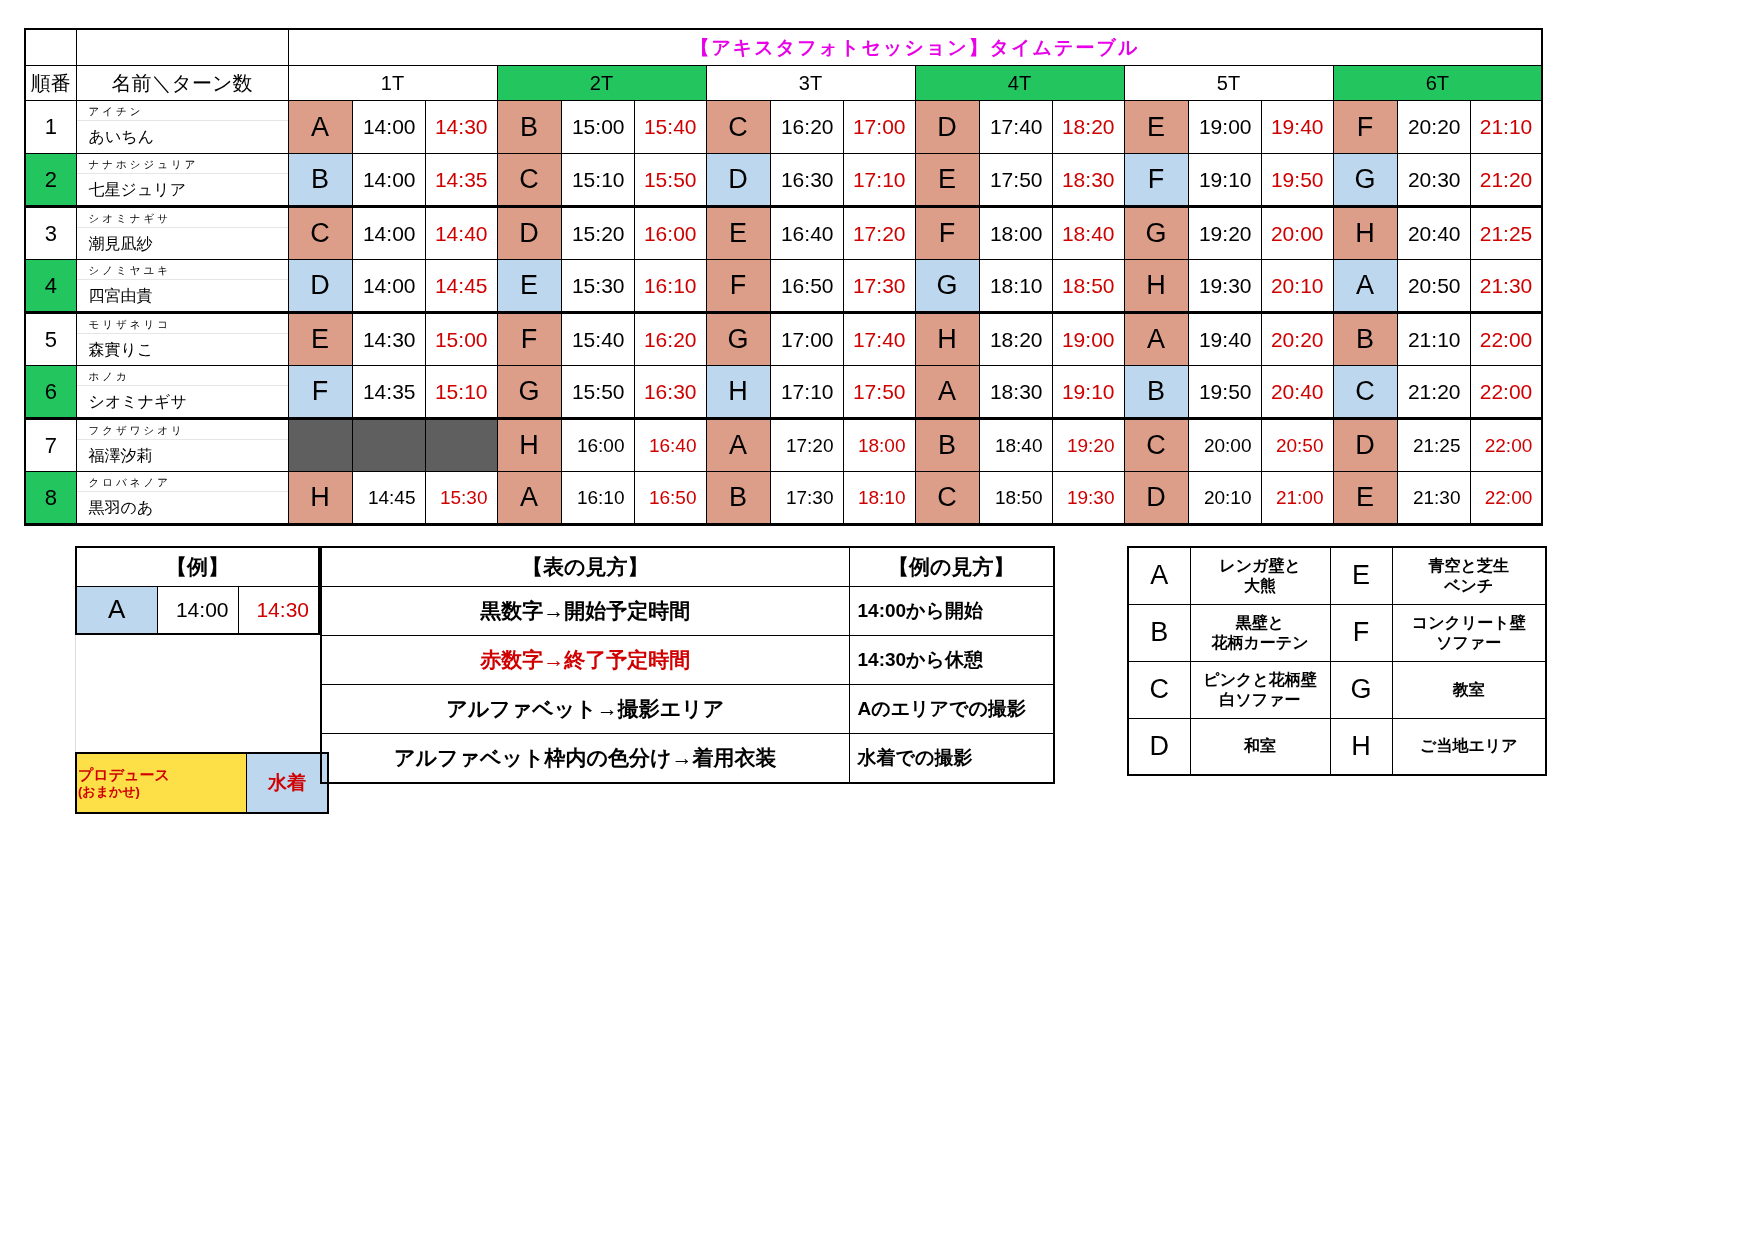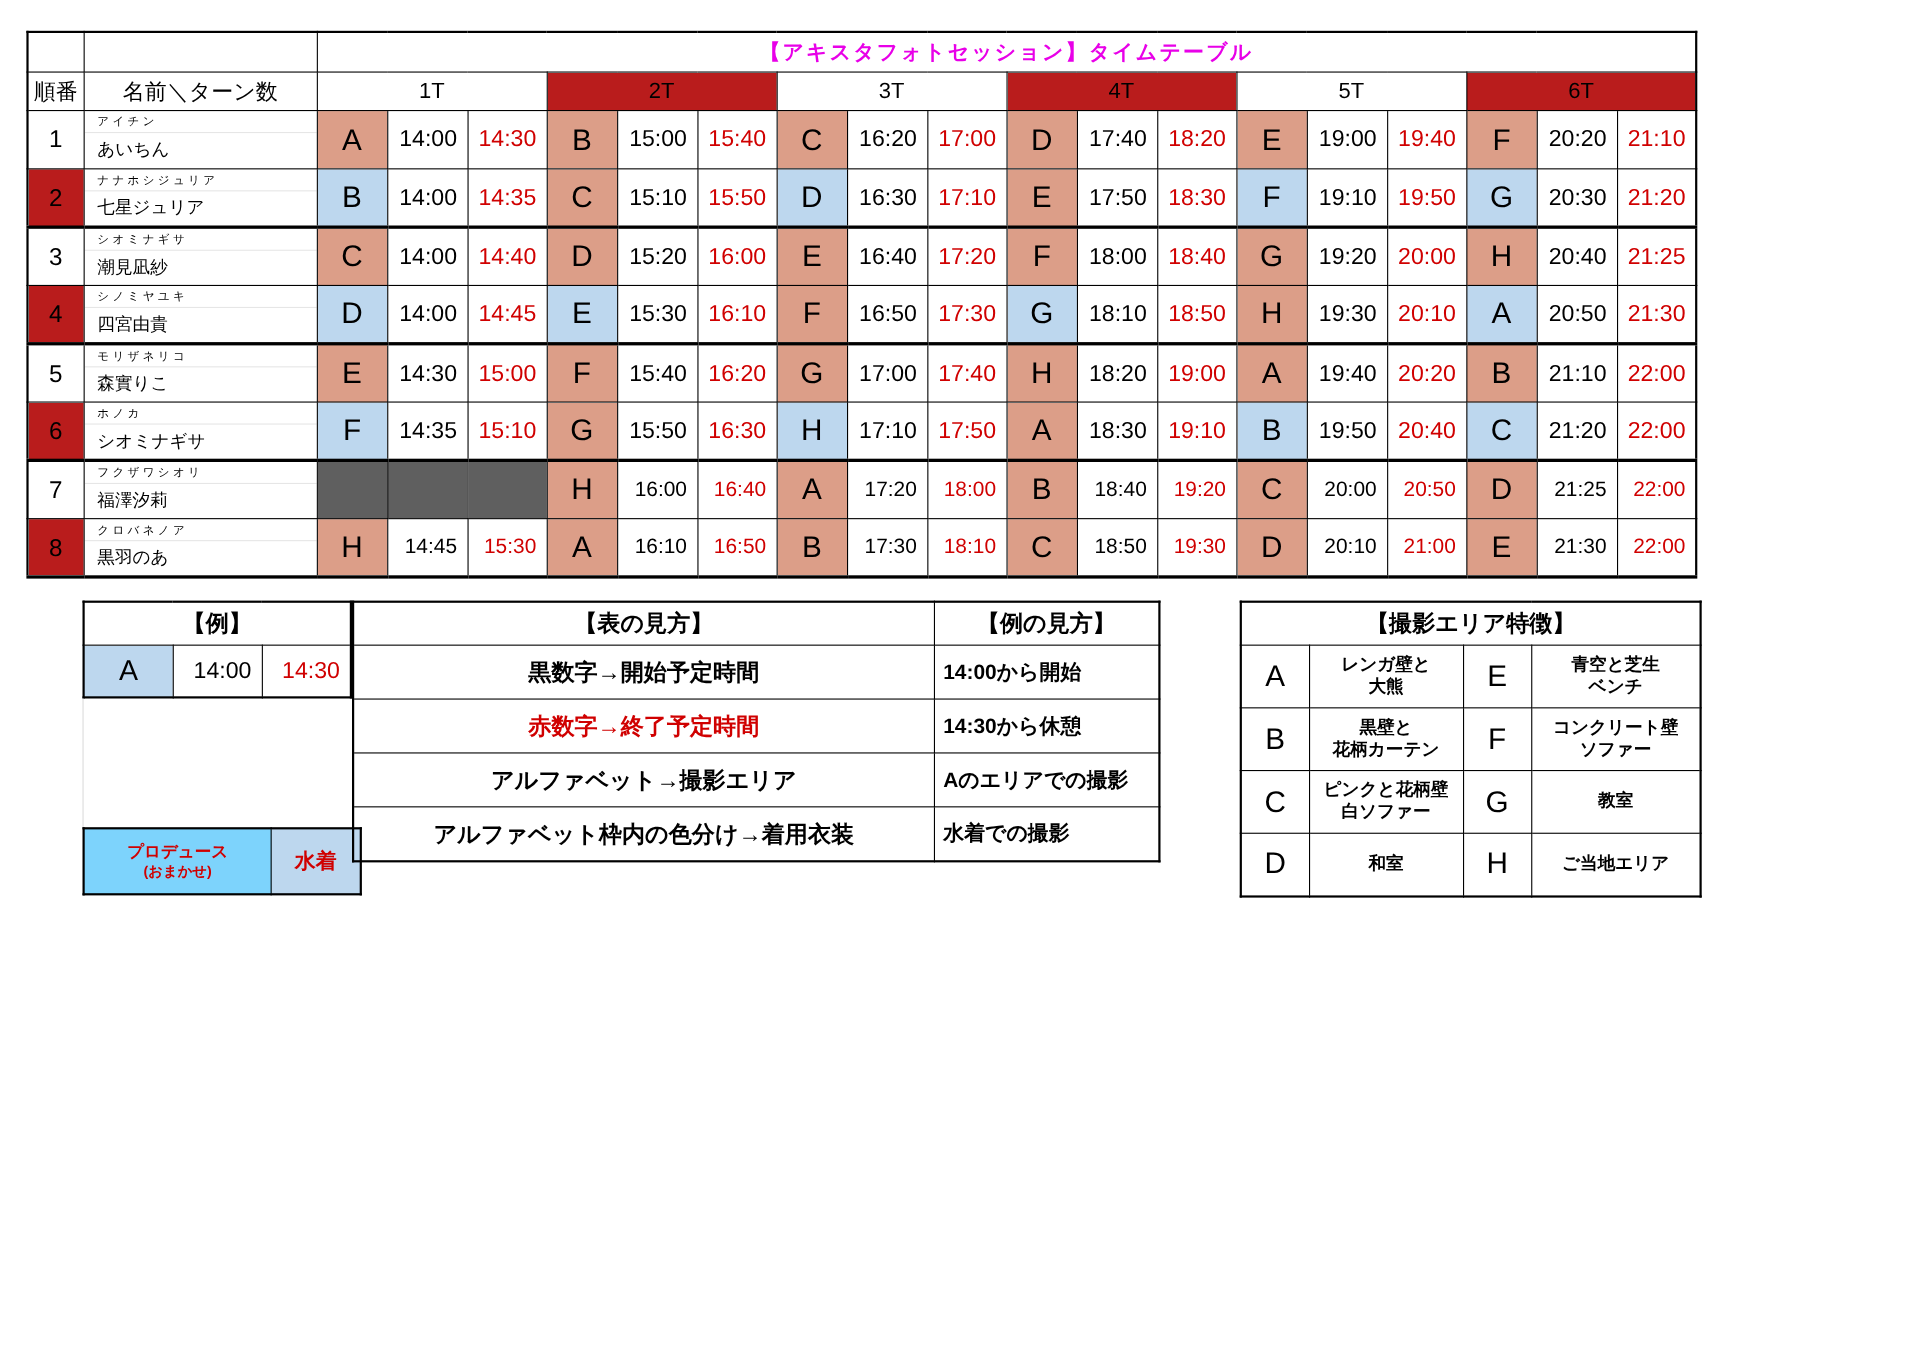--- a/index.html
+++ b/index.html
@@ -6,21 +6,21 @@
   body{font-family:"Liberation Sans","DejaVu Sans",sans-serif;color:#000;}
   .sheet{position:relative;width:1754px;height:1239px;background:#fff;overflow:hidden;}
   .content{position:absolute;left:24px;top:28px;width:1519px;}
 
   
   table.tt{border-collapse:collapse;table-layout:fixed;width:1519px;border:2px solid #000;}
   table.tt td{border:1px solid #000;overflow:hidden;}
   .title-row td{height:33px;text-align:center;}
   .sheet-title{color:#e800e8;font-weight:bold;font-size:19px;text-align:center;letter-spacing:2px;}
   .head-row td{height:32px;border-bottom-width:2px;text-align:center;font-size:20px;}
-  .turn-head.cream, td.cream{background:#b91c1c;}
+  .turn-head.cream, td.cream{background:#22c55e;}
   tr.person{height:53px;}
   tr.pair-end td{border-bottom-width:3px;}
   td.order-cell{text-align:center;font-size:22px;}
   td.name-cell{padding:0;vertical-align:top;}
   .kana{font-size:10.5px;letter-spacing:3px;line-height:15px;padding:3px 0 1px 12px;border-bottom:1px solid #e6e6e6;white-space:nowrap;}
   .pname{font-size:16px;line-height:30px;padding:1px 0 0 12px;white-space:nowrap;}
   td.letter{text-align:center;font-size:27px;}
   td.group-start{border-left-width:2px;}
   td.time{text-align:right;padding-right:9px;font-size:21px;white-space:nowrap;}
   tr.small-times td.time{font-size:19px;}
@@ -37,21 +37,21 @@
   .lg-header{font-weight:bold;font-size:21px;text-align:center;height:36px;}
 
   .ex-wrap{width:245px;}
   table.ex-table{width:245px;border:2px solid #000;}
   table.ex-table td{border:1px solid #000;}
   .ex-row{height:47px;}
   td.ex-letter{text-align:center;font-size:26px;}
   .ex-spacer{height:117px;border-left:1px solid #dcdcdc;}
   table.produce-table{width:245px;border:2px solid #000;}
   table.produce-table td{border:1px solid #000;height:56px;}
-  td.produce-cell{background:#7dd3fc;color:#d00000;font-weight:bold;text-align:center;}
+  td.produce-cell{background:#fde047;color:#d00000;font-weight:bold;}
   .produce-l1{font-size:15px;line-height:18px;}
   .produce-l2{font-size:13px;line-height:16px;}
   td.swim-cell{background:#bdd7ee;color:#d00000;font-weight:bold;font-size:19px;text-align:center;}
 
   table.howto{width:733px;border:2px solid #000;margin-left:0;}
   table.howto td{border:1px solid #000;}
   table.howto tr{height:49px;}
   table.howto tr.hd{height:37px;}
   td.howto-left{text-align:center;font-weight:bold;font-size:21px;}
   td.howto-left.red{color:#d00000;}
@@ -374,23 +374,20 @@
 
       <div class="areas-wrap">
         <table class="areas">
           <colgroup>
               <col style="width:62px">
               <col style="width:140px">
               <col style="width:62px">
               <col style="width:154px">
             </colgroup>
           <tbody>
-            <tr class="hd">
-              <td colspan="4" class="lg-header">【撮影エリア特徴】</td>
-            </tr>
             <tr>
               <td class="area-letter">A</td>
               <td class="area-desc">レンガ壁と
 大熊</td>
               <td class="area-letter">E</td>
               <td class="area-desc">青空と芝生
 ベンチ</td>
             </tr>
             <tr>
               <td class="area-letter">B</td>

